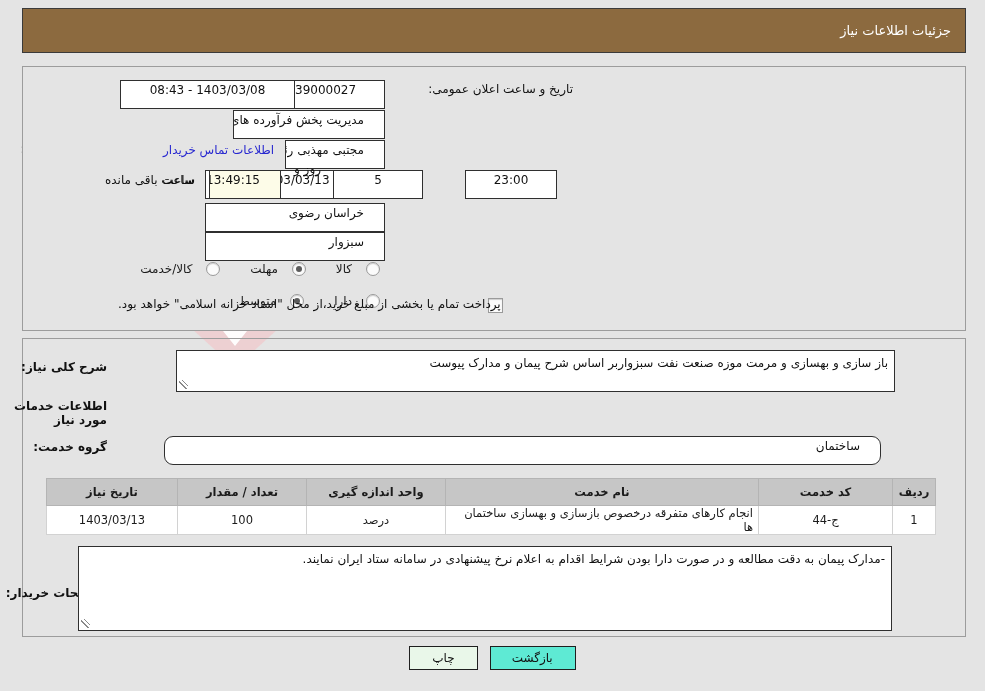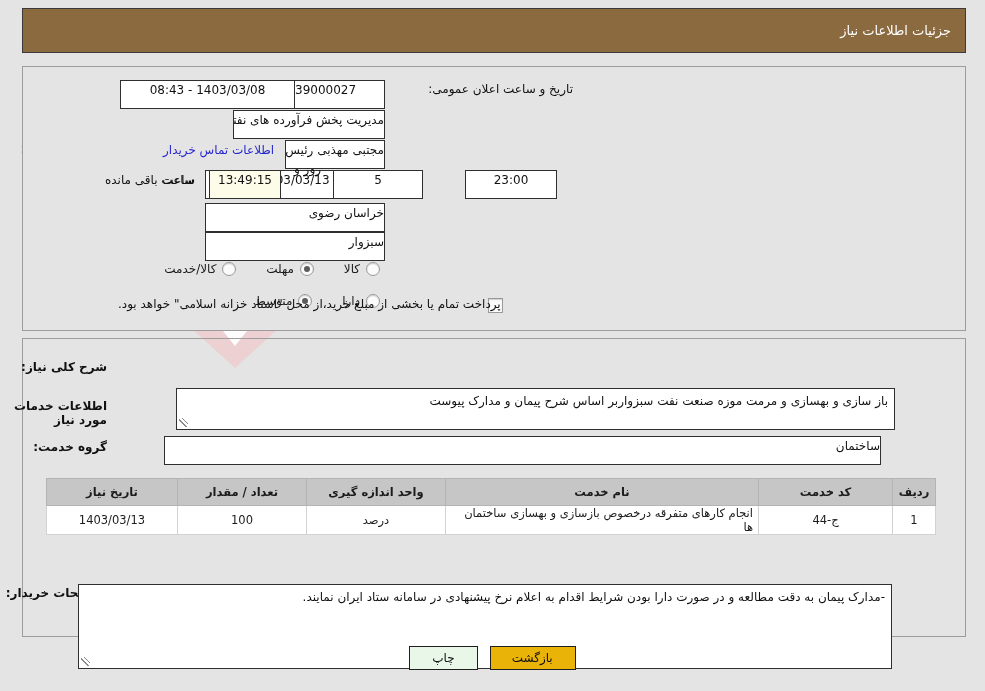--- a/index.html
+++ b/index.html
@@ -105,21 +105,21 @@
   .lbl-b { font-weight: bold; }
 
   .fld {
     border: 1px solid #2f2f2f;
     background: #ffffff;
     box-sizing: border-box;
     height: 29px;
     line-height: 19px;
     font-size: 12px;
     color: #111;
-    padding: 0 0;
+    padding: 0 20px;
     text-align: center;
     overflow: hidden;
     white-space: nowrap;
     font-family: "DejaVu Sans", sans-serif;
   }
   .fld.right { text-align: right; }
   .fld.cream { background: #fdfce8; }
 
   .link {
     color: #2727d0;
@@ -144,21 +144,21 @@
     content: "";
     position: absolute;
     left: 3px; top: 3px;
     width: 6px; height: 6px;
     border-radius: 50%;
     background: #5c5c5c;
   }
   .radio-opt {
     display: inline-flex;
     align-items: center;
-    gap: 6px;
+    gap: 14px;
     font-size: 12px;
     margin-left: 26px;
   }
   .chk {
     display: inline-block;
     width: 13px;
     height: 13px;
     border: 1px solid #9a9a9a;
     background: #fbfbfb;
     box-shadow: inset 0 1px 1px rgba(0,0,0,.18);
@@ -170,21 +170,20 @@
     border: 1px solid #2f2f2f;
     background: #ffffff;
     box-sizing: border-box;
     font-size: 12px;
     color: #111;
     padding: 4px 6px 0 6px;
     text-align: right;
     position: relative;
     overflow: hidden;
     line-height: 17px;
-    margin-top: 38px;
   }
   .tbox::after {
     content: "";
     position: absolute;
     left: 2px;
     bottom: 2px;
     width: 9px;
     height: 9px;
     background:
       linear-gradient(45deg, transparent 0 38%, #8a8a8a 38% 48%, transparent 48% 62%, #8a8a8a 62% 72%, transparent 72%);
@@ -235,21 +234,21 @@
   }
   .btn {
     border: 1px solid #1f1f1f;
     font-size: 12px;
     padding: 3px 22px;
     cursor: pointer;
     font-family: "DejaVu Sans", sans-serif;
     line-height: 16px;
   }
   .btn-print  { background: #e9f7e9; color: #111; }
-  .btn-back   { background: #eab308; color: #111; padding-left: 21px; }
+  .btn-back   { background: #5eead4; color: #111; padding-left: 21px; }
 </style>
 </head>
 <body>
 
 <div class="watermark">
   <div class="wm-shield"></div>
   <div class="wm-arrow"></div>
   <div class="wm-text">AriaTender.net</div>
 </div>
 
@@ -338,21 +337,21 @@
 <div class="panel panel-mid"></div>
 
 <span class="lbl lbl-b" style="position:absolute; right:878px; top:360px; z-index:3;">شرح کلی نیاز:</span>
 <div class="tbox" style="position:absolute; right:90px; left:176px; top:350px; height:42px; z-index:3;">
   <span>باز سازی و بهسازی و مرمت موزه صنعت نفت سبزواربر اساس شرح پیمان و مدارک پیوست</span>
 </div>
 
 <span class="lbl lbl-b" style="position:absolute; right:878px; top:399px; z-index:3;">اطلاعات خدمات مورد نیاز</span>
 
 <span class="lbl lbl-b" style="position:absolute; right:878px; top:440px; z-index:3;">گروه خدمت:</span>
-<div class="fld right" style="position:absolute; right:104px; left:164px; top:436px; z-index:3;">ساختمان</div>
+<div class="fld right" style="position:absolute; right:104px; left:164px; top:436px; z-index:3;border-radius:9px;">ساختمان</div>
 
 <table class="grid">
   <thead>
     <tr>
       <th style="width:34px;">ردیف</th>
       <th style="width:125px;">کد خدمت</th>
       <th>نام خدمت</th>
       <th style="width:130px;">واحد اندازه گیری</th>
       <th style="width:120px;">تعداد / مقدار</th>
       <th style="width:122px;">تاریخ نیاز</th>

